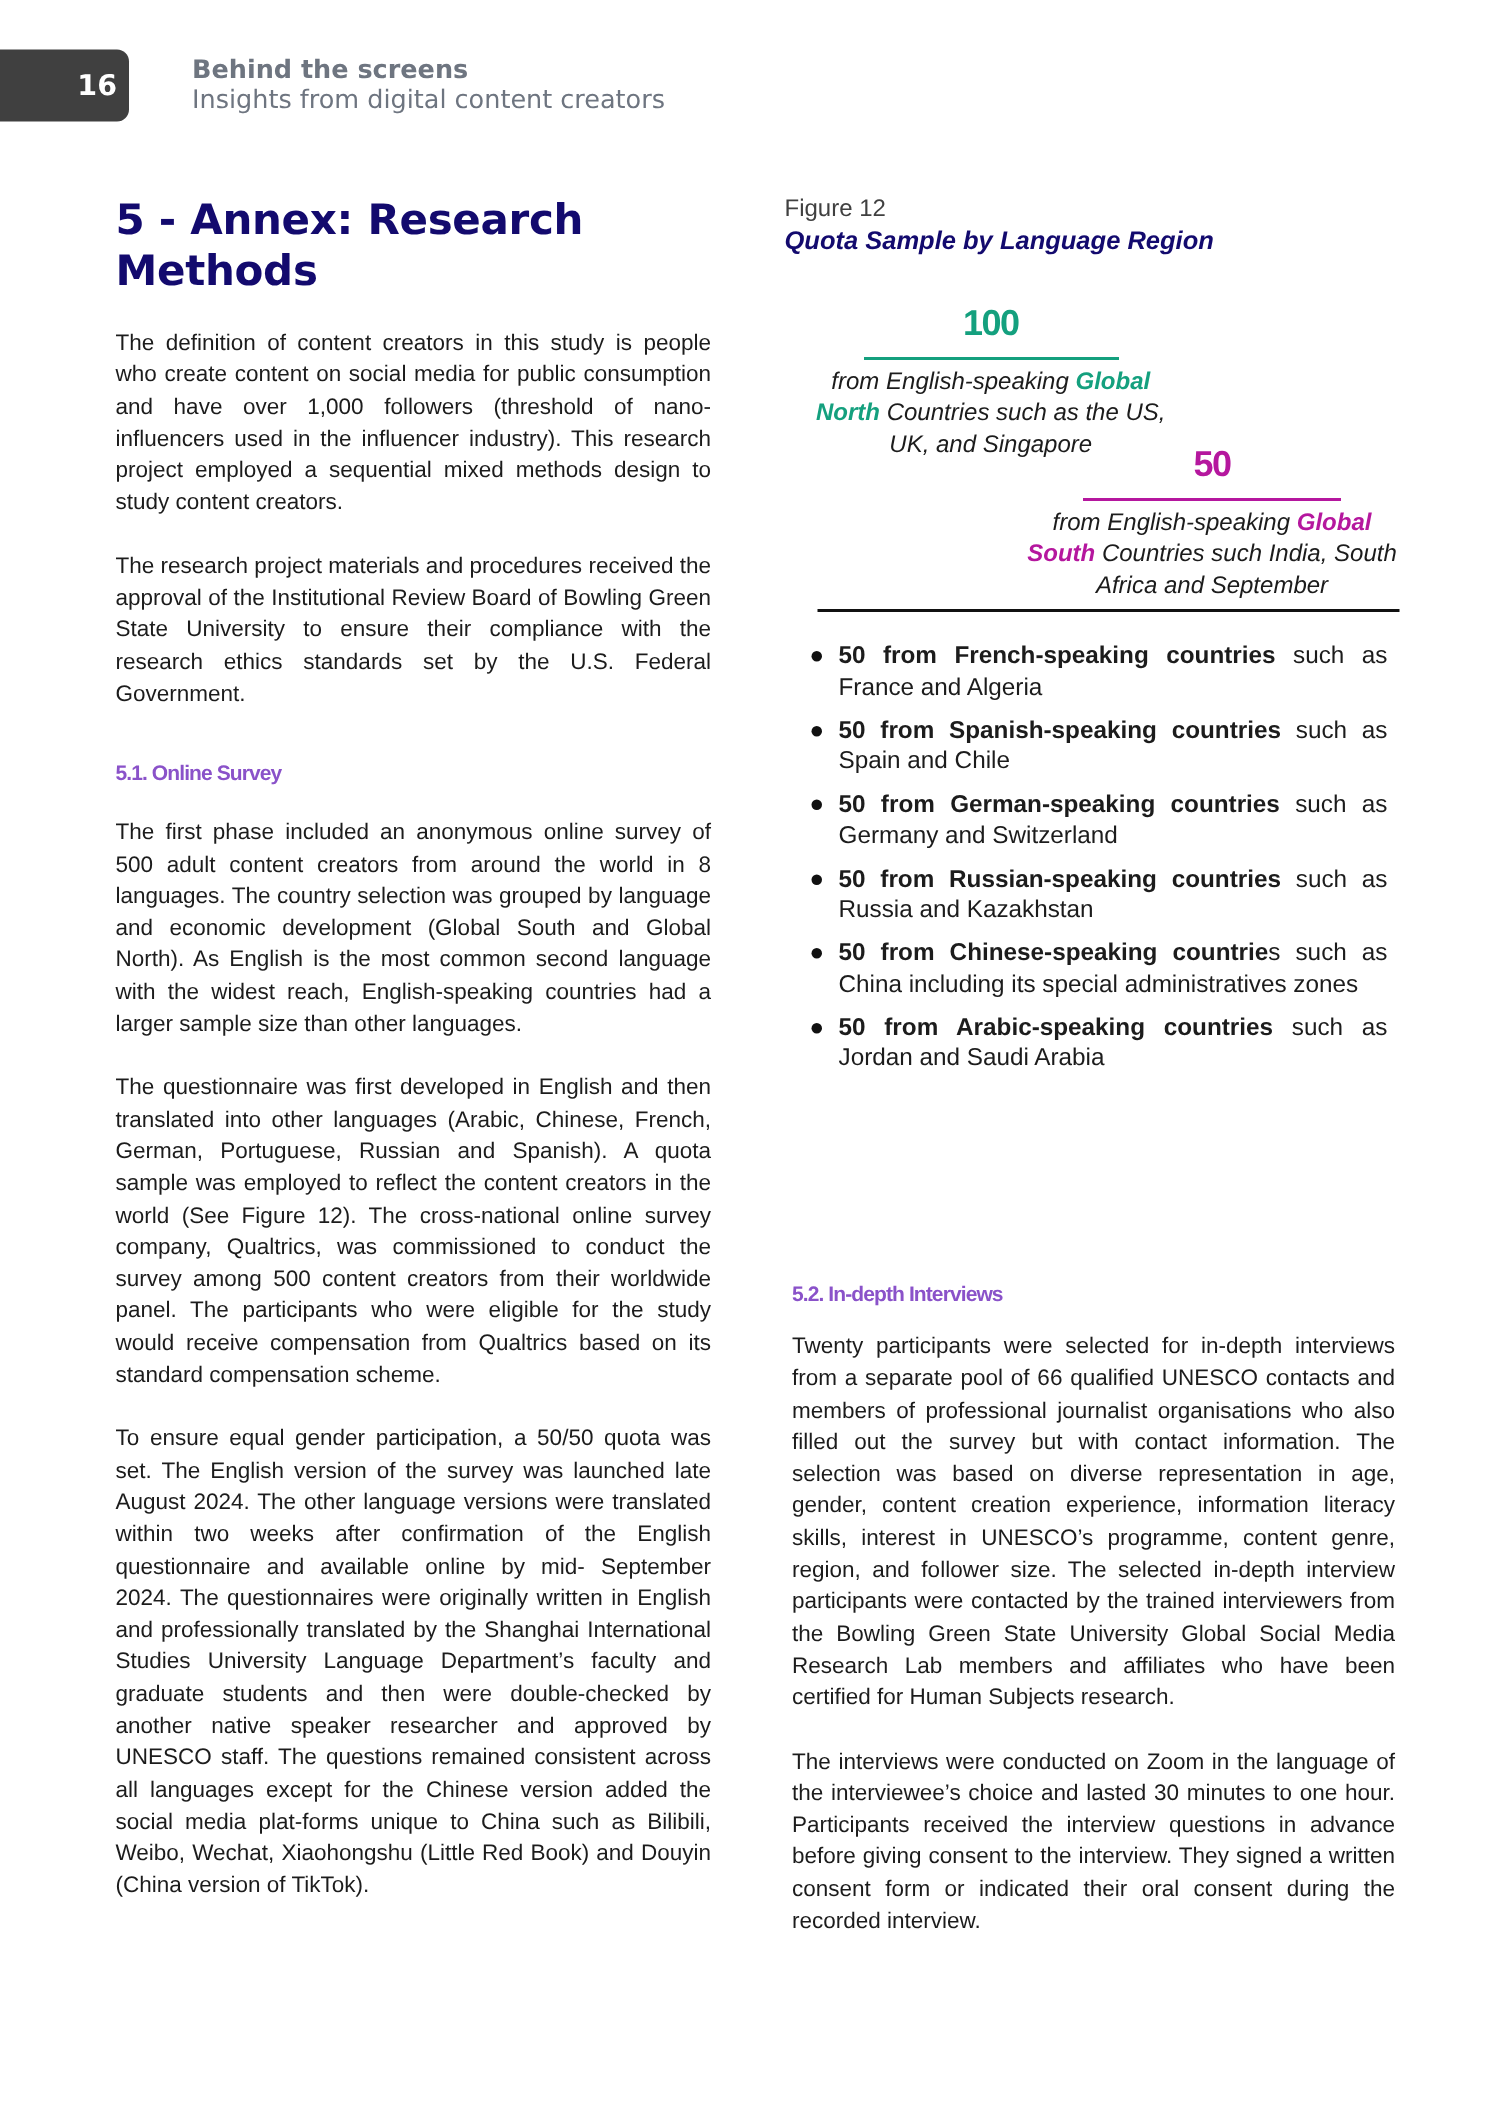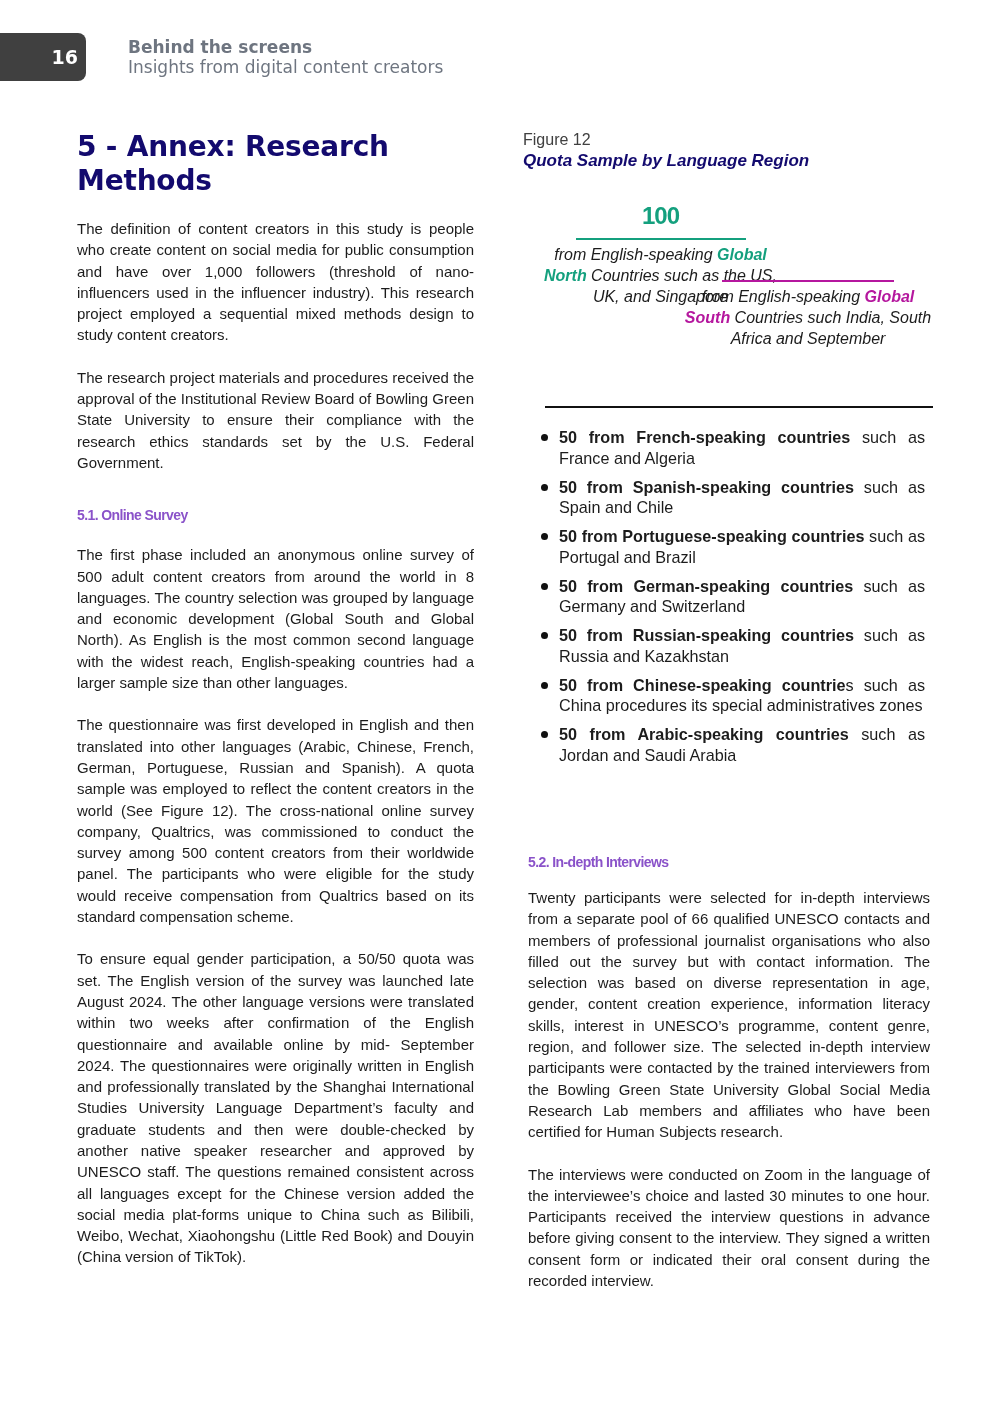--- a/index.html
+++ b/index.html
@@ -77,33 +77,33 @@
   <div class="fig-label">Figure 12</div>
   <div class="fig-title">Quota Sample by Language Region</div>
 
   <div class="stat-block" style="left:10px; top:54px; width:255px;">
     <div class="stat-num" style="color:#14a07e">100</div>
     <div class="stat-rule" style="width:170px; background:#14a07e"></div>
     <span>from English-speaking </span><span class="hl" style="color:#14a07e">Global North</span><span> Countries such as the US, UK, and Singapore</span>
   </div>
 
   <div class="stat-block" style="left:160px; top:148px; width:250px;">
+    <div class="stat-num" style="color:#b5179e">50</div>
     <div class="stat-rule" style="width:172px; background:#b5179e"></div>
     <span>from English-speaking </span><span class="hl" style="color:#b5179e">Global South</span><span> Countries such India, South Africa and September</span>
   </div>
 
   <div class="divider"></div>
 
   <ul class="quota-list">
     <li><b>50 from French-speaking countries</b><span> such as France and Algeria</span></li>
     <li><b>50 from Spanish-speaking countries</b><span> such as Spain and Chile</span></li>
-    <li><b>50 from Portuguese-speaking countries</b><span> such as Portugal and Brazil</span></li>
     <li><b>50 from German-speaking countries</b><span> such as Germany and Switzerland</span></li>
     <li><b>50 from Russian-speaking countries</b><span> such as Russia and Kazakhstan</span></li>
-    <li><b>50 from Chinese-speaking countrie</b><span>s such as China procedures its special administratives zones</span></li>
+    <li><b>50 from Chinese-speaking countrie</b><span>s such as China including its special administratives zones</span></li>
     <li><b>50 from Arabic-speaking countries</b><span> such as Jordan and Saudi Arabia</span></li>
   </ul>
 
   <div style="position:absolute; left:5px; top:700px; width:402px;margin-top:20px;">
     <h2 class="subsection">5.2.  In-depth Interviews</h2>
     <p class="body-p" style="margin-top:13px">Twenty participants were selected for in-depth interviews from a separate pool of 66 qualified UNESCO contacts and members of professional journalist organisations who also filled out the survey but with contact information. The selection was based on diverse representation in age, gender, content creation experience, information literacy skills, interest in UNESCO’s programme, content genre, region, and follower size. The selected in-depth interview participants were contacted by the trained interviewers from the Bowling Green State University Global Social Media Research Lab members and affiliates who have been certified for Human Subjects research.</p>
     <p class="body-p" style="margin-top:21px">The interviews were conducted on Zoom in the language of the interviewee’s choice and lasted 30 minutes to one hour. Participants received the interview questions in advance before giving consent to the interview. They signed a written consent form or indicated their oral consent during the recorded interview.</p>
   </div>
 </div>
 

